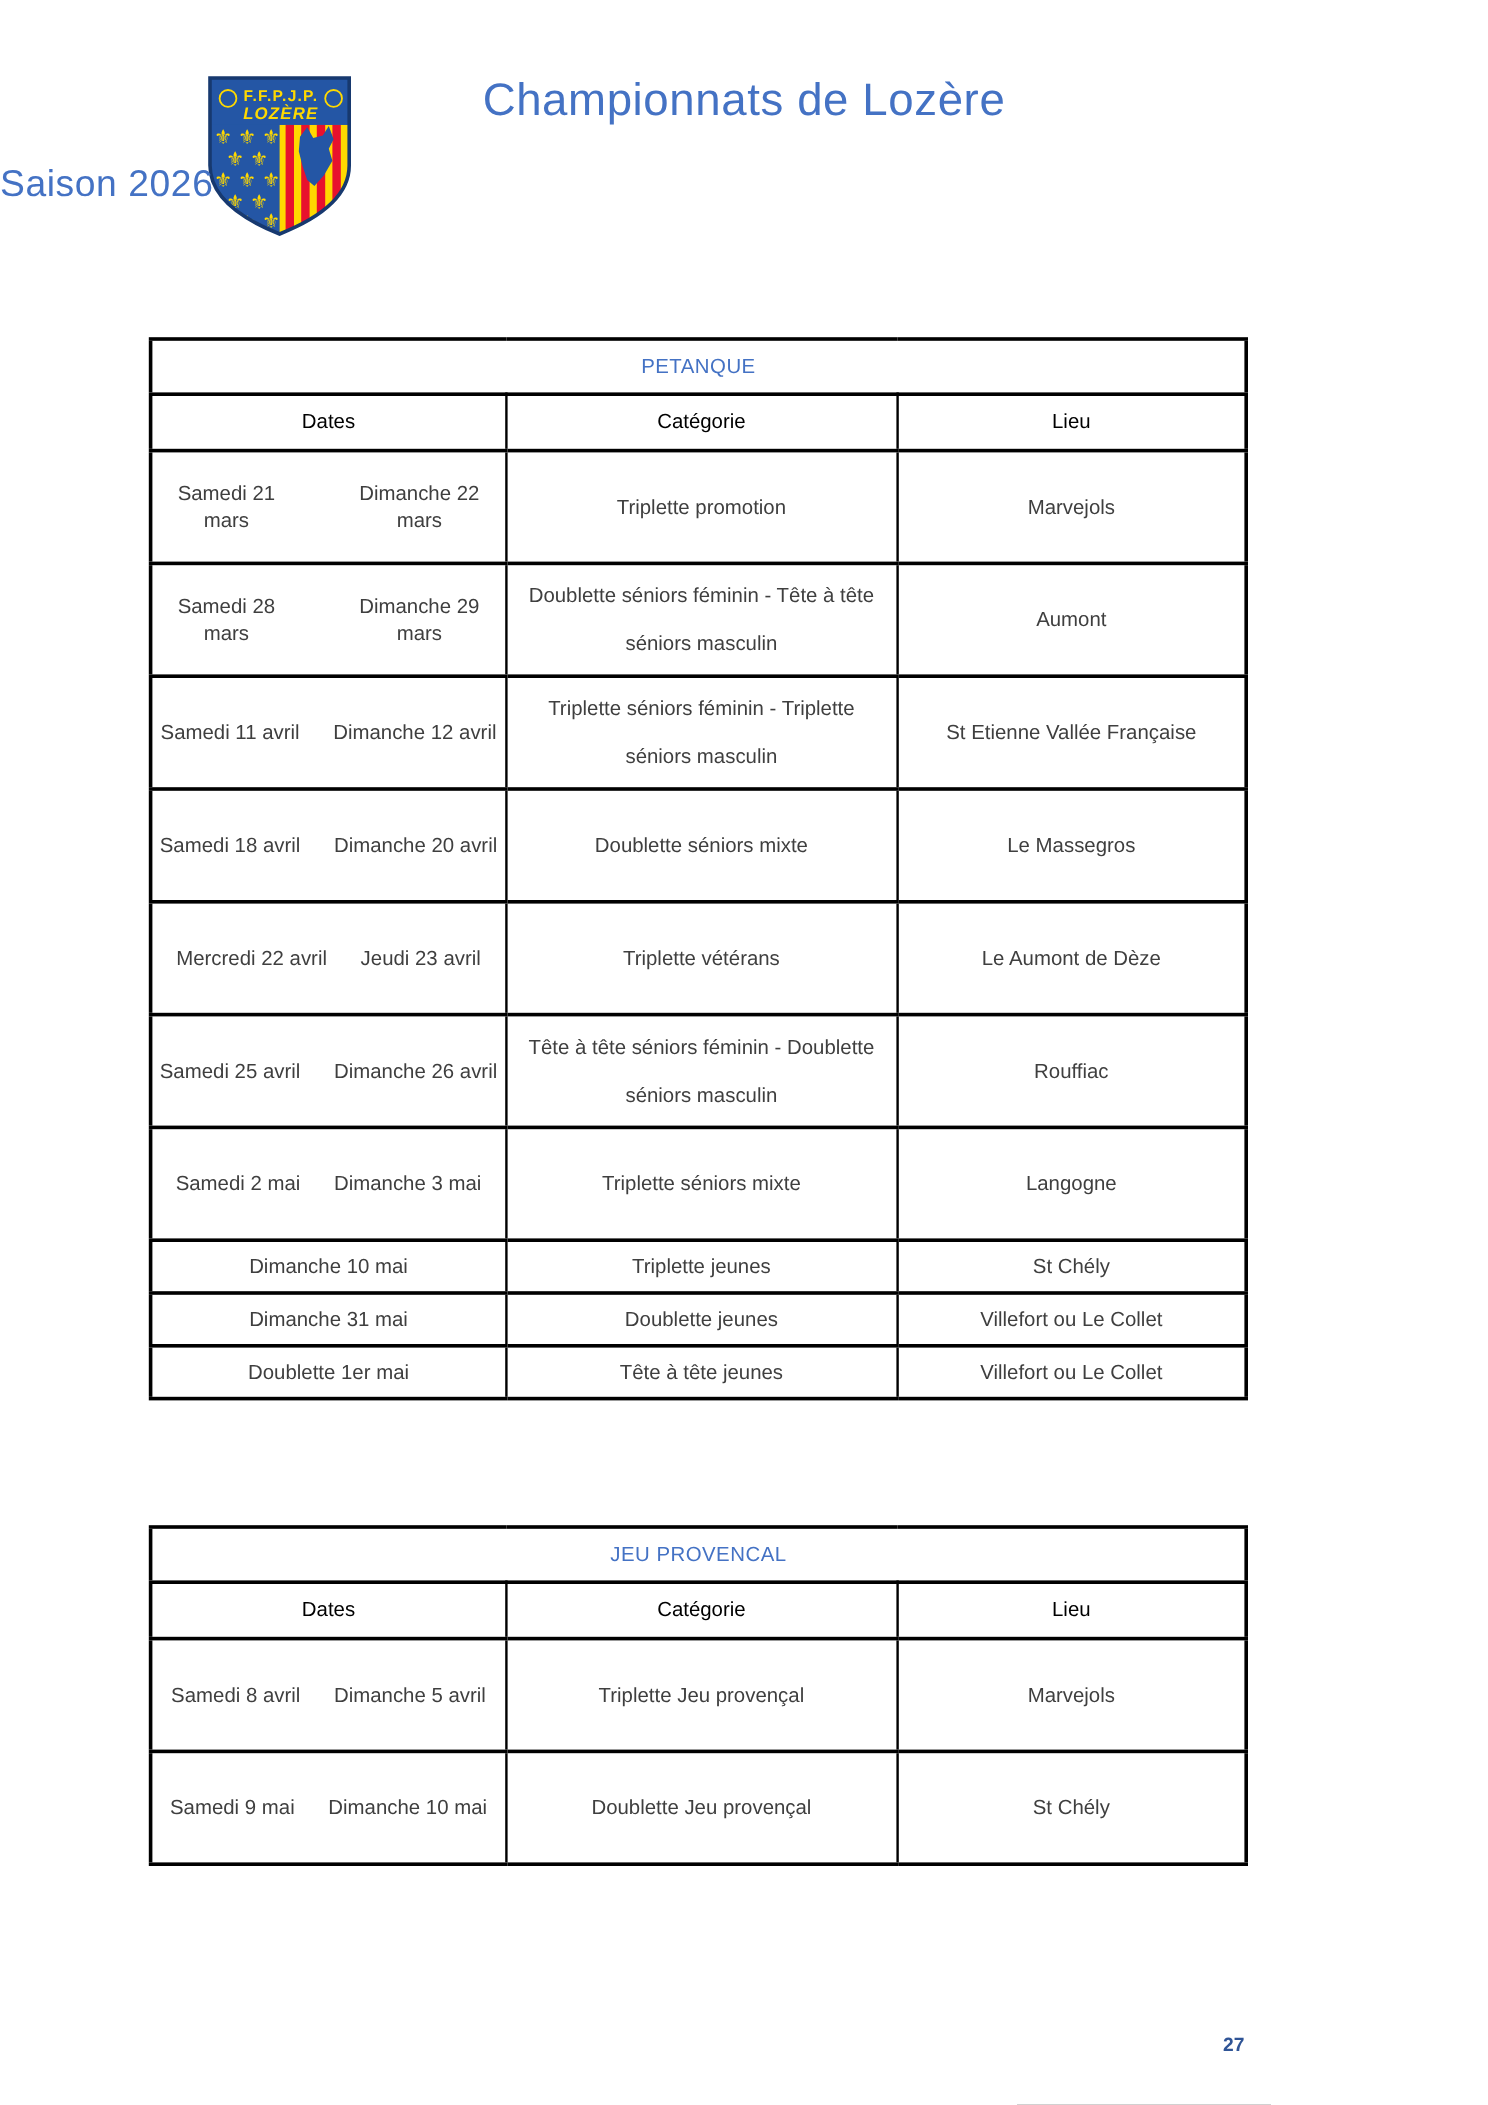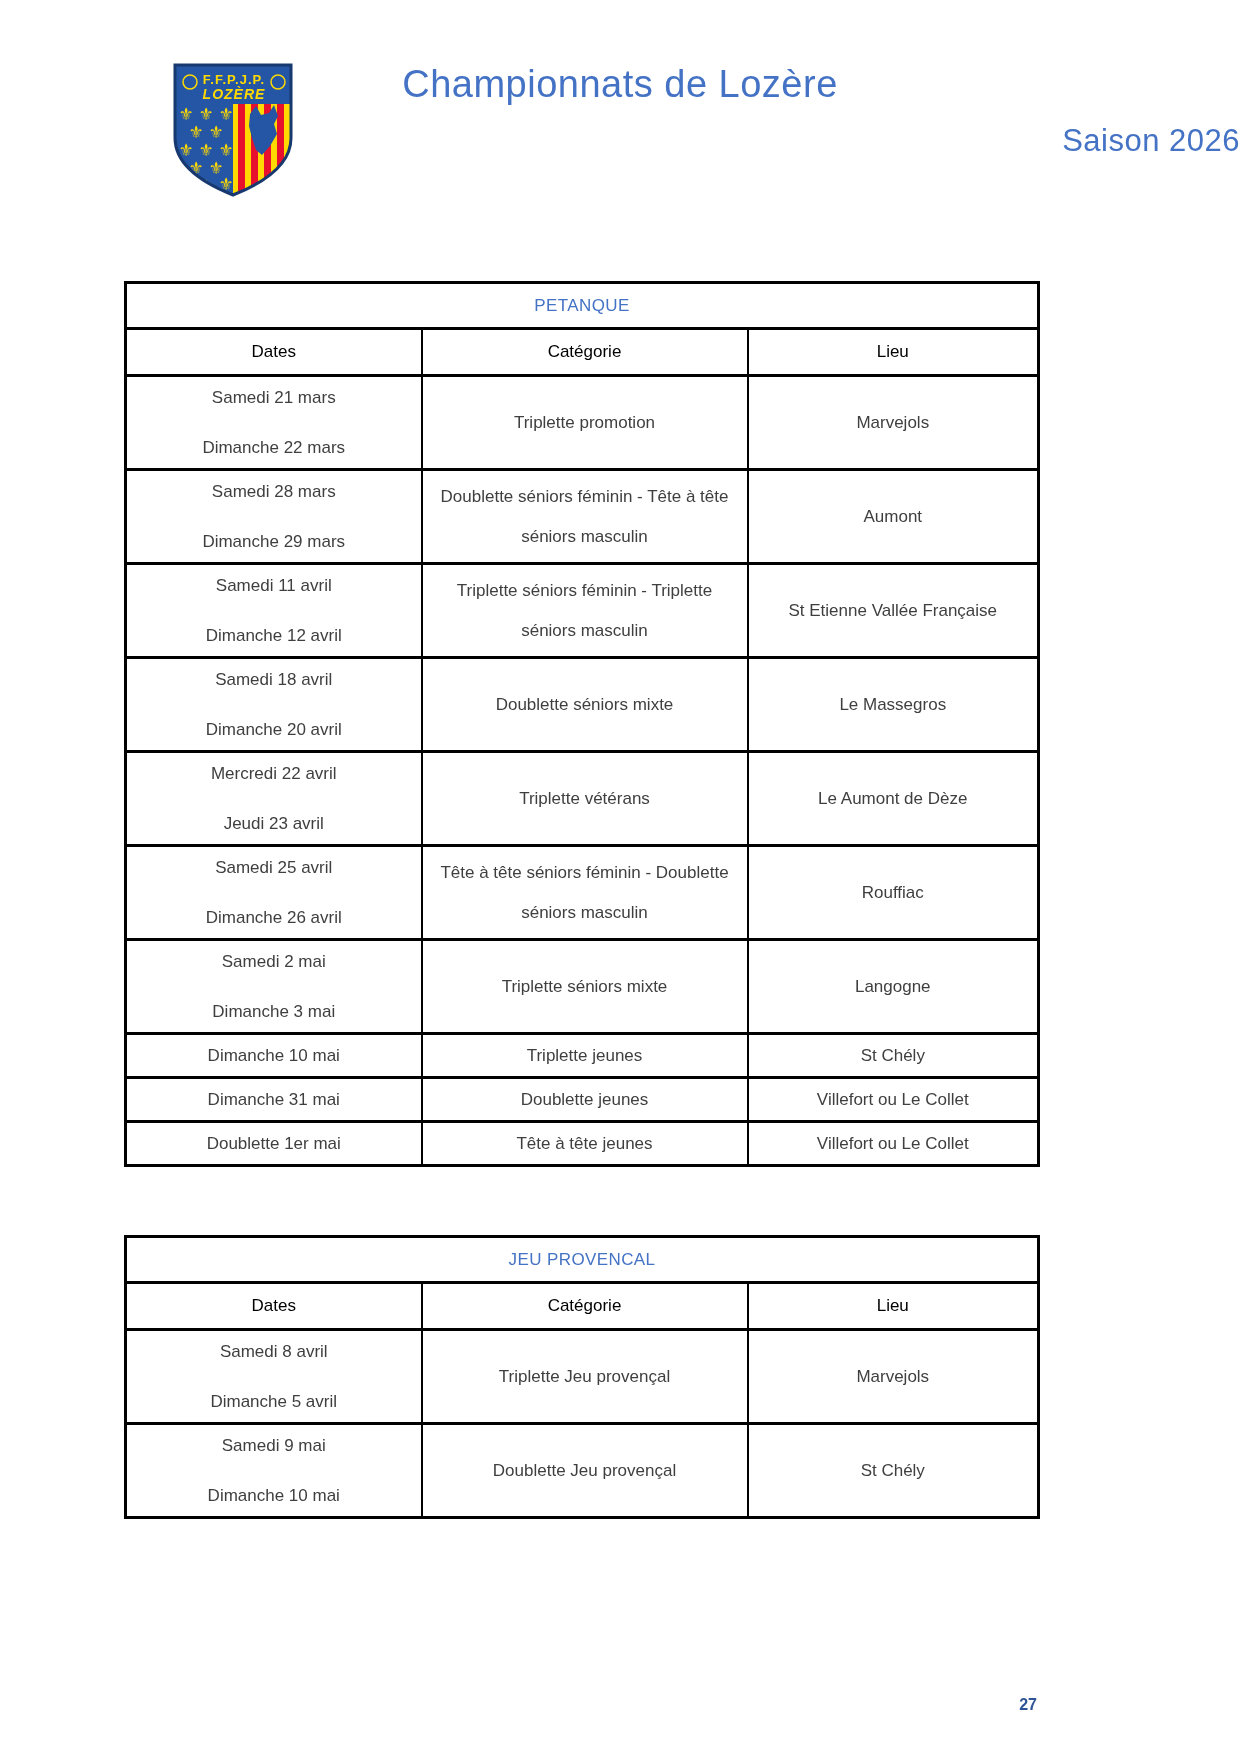--- a/index.html
+++ b/index.html
@@ -13,31 +13,31 @@
   }
   
   .doc-header{position:relative;height:260px;}
   .logo-wrap{position:absolute;left:172px;top:62px;width:122px;height:136px;}
   .main-title{
     position:absolute;left:0;top:64px;width:100%;
     font-size:38px;font-weight:300;letter-spacing:0.5px;
     color:#4472C4;text-align:center;line-height:1.1;
   }
   .sub-title{
-    position:absolute;left:0;top:124px;width:100%;
+    position:absolute;left:0;top:136px;width:100%;
     font-size:31px;font-weight:300;letter-spacing:0.5px;
-    color:#4472C4;text-align:right;line-height:1.1;
+    color:#4472C4;text-align:left;line-height:1.1;
   }
   
   .tables-area{position:absolute;left:124px;top:281px;width:913px;}
   table.sched{
     border-collapse:collapse;
     table-layout:fixed;
     width:913px;
-    margin:0 0 68px 0;
+    margin:0 0 104px 0;
     color:#3F3F3F;
   }
   table.sched col.c-dates{width:296px;}
   table.sched col.c-cat{width:326px;}
   table.sched col.c-lieu{width:291px;}
   table.sched td, table.sched th{
     border-left:2px solid #000;
     border-right:2px solid #000;
     border-top:3px solid #000;
     border-bottom:3px solid #000;
@@ -54,21 +54,21 @@
     font-size:17.5px;
     letter-spacing:0.4px;
   }
   th.col-hdr{
     height:44px;
     color:#000;
     font-size:18px;
   }
   tr.data-row.two{height:94px;}
   tr.data-row.one{height:44px;}
-  .dates-wrap{display:flex;flex-direction:column;justify-content:center;align-items:center;gap:28px;}
+  .dates-wrap{display:flex;flex-direction:row;justify-content:center;align-items:center;gap:28px;}
   .date-line{line-height:22px;}
   .cat-wrap,.lieu-wrap{display:inline-block;max-width:300px;line-height:2.3;}
   
   .page-number{
     position:absolute;right:203px;top:1696px;
     font-size:16px;color:#2F5496;font-weight:bold;
   }
   
   .shield-txt{font-family:"Liberation Sans",sans-serif;font-weight:bold;fill:#FFD900;}
 </style>

